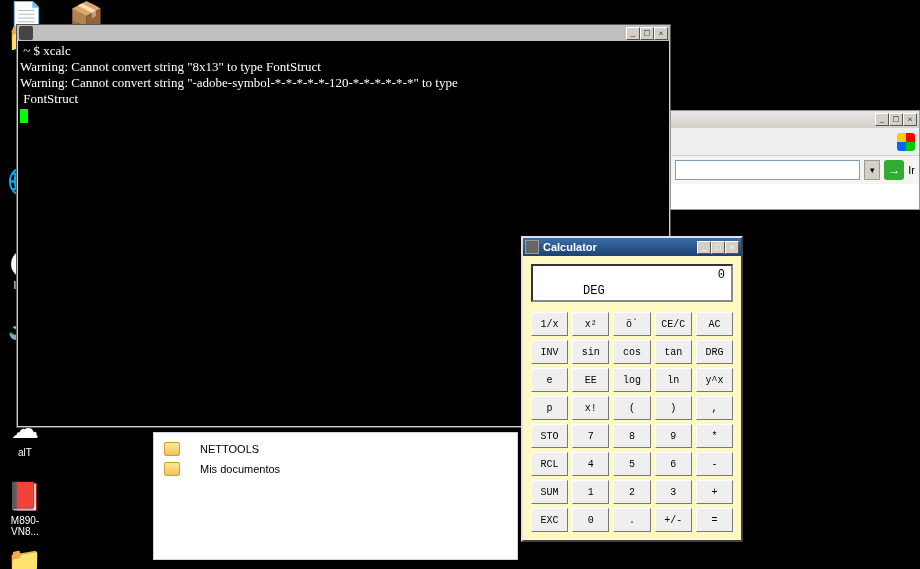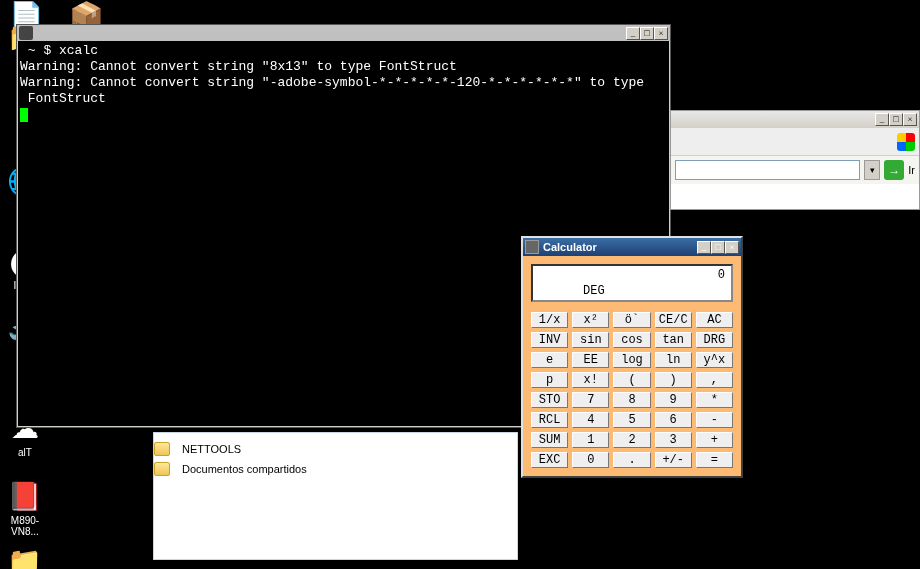--- a/index.html
+++ b/index.html
@@ -53,21 +53,21 @@
     border-bottom-color: #555;
     font-size: 9px;
     line-height: 11px;
     text-align: center;
     font-family: Tahoma;
     cursor: pointer;
   }
   .term-content {
     background: #000;
     color: #fff;
-    font-family: Liberation Mono, monospace;
+    font-family: Liberation Serif, serif;
     font-size: 13px;
     line-height: 16px;
     padding: 2px 2px;
     height: calc(100% - 17px);
     margin: 0 1px 1px 1px;
     white-space: pre-wrap;
   }
   .cursor-block { display:inline-block; width:8px; height:14px; background:#0f0; vertical-align:middle; }
 
   
@@ -110,36 +110,36 @@
     top: 432px;
     width: 365px;
     height: 128px;
     background: #fff;
     border: 1px solid #c9d5e2;
     padding: 6px 0;
   }
   .file-row {
     display:flex;
     align-items:center;
-    gap:12px;
-    padding: 2px 0;
+    gap:20px;
+    padding: 2px 10px;
     height: 20px;
     cursor:pointer;
   }
   .folder-ico { width:16px; height:14px; background:linear-gradient(#ffe79c,#f0c455); border-radius:2px; border:1px solid #c9a227; }
   .pc-ico { width:16px; height:14px; background:linear-gradient(#a8d8f0,#5aa9d6); border-radius:2px; }
   .net-ico { width:16px; height:14px; background:linear-gradient(#c8c8c8,#888); border-radius:6px; }
 
   
   .calc-window {
     position: absolute;
     left: 521px;
     top: 236px;
     width: 222px;
-    background: #fdba74;
+    background: #fef9c3;
     border: 2px solid #404040;
     border-top-color:#e0e0e0;
     border-left-color:#e0e0e0;
   }
   .calc-titlebar {
     height: 18px;
     background: linear-gradient(#3a6ea5,#1e4073);
     color:#fff;
     display:flex;
     align-items:center;
@@ -157,27 +157,27 @@
     padding:2px 6px;
     font-family:"Courier New",monospace;
     font-size:12px;
     position:relative;
     margin-bottom:10px;
   }
   .disp-val { position:absolute; right:6px; top:2px; }
   .disp-mode { position:absolute; left:30px; bottom:2px;margin-left:20px; }
   .calc-grid { display:grid; grid-template-columns: repeat(5, 1fr); gap:4px; }
   .calc-btn {
-    height:16px;
+    height:24px;
     background:#efefef;
     border:1px solid #777;
     border-top-color:#fff;
     border-left-color:#fff;
     font-family:"Courier New",monospace;
-    font-size:12px;
+    font-size:10px;
     display:flex;
     align-items:center;
     justify-content:center;
     cursor:pointer;
   }
 </style>
 </head>
 <body>
 
 <div id="desktop-icons">
@@ -257,21 +257,21 @@
 </div>
 
 <div class="file-panel">
   <div id="file-rows">
       <div class="file-row">
         <div class="folder-ico"></div>
         <span>NETTOOLS</span>
       </div>
       <div class="file-row">
         <div class="folder-ico"></div>
-        <span>Documentos compartidos</span>
+        <span>Mis documentos</span>
       </div>
     </div>
 </div>
 
 <div class="calc-window">
   <div class="calc-titlebar">
     <span class="cicon"></span>
     <span>Calculator</span>
     <span class="spacer"></span>
     <div class="win-controls">

